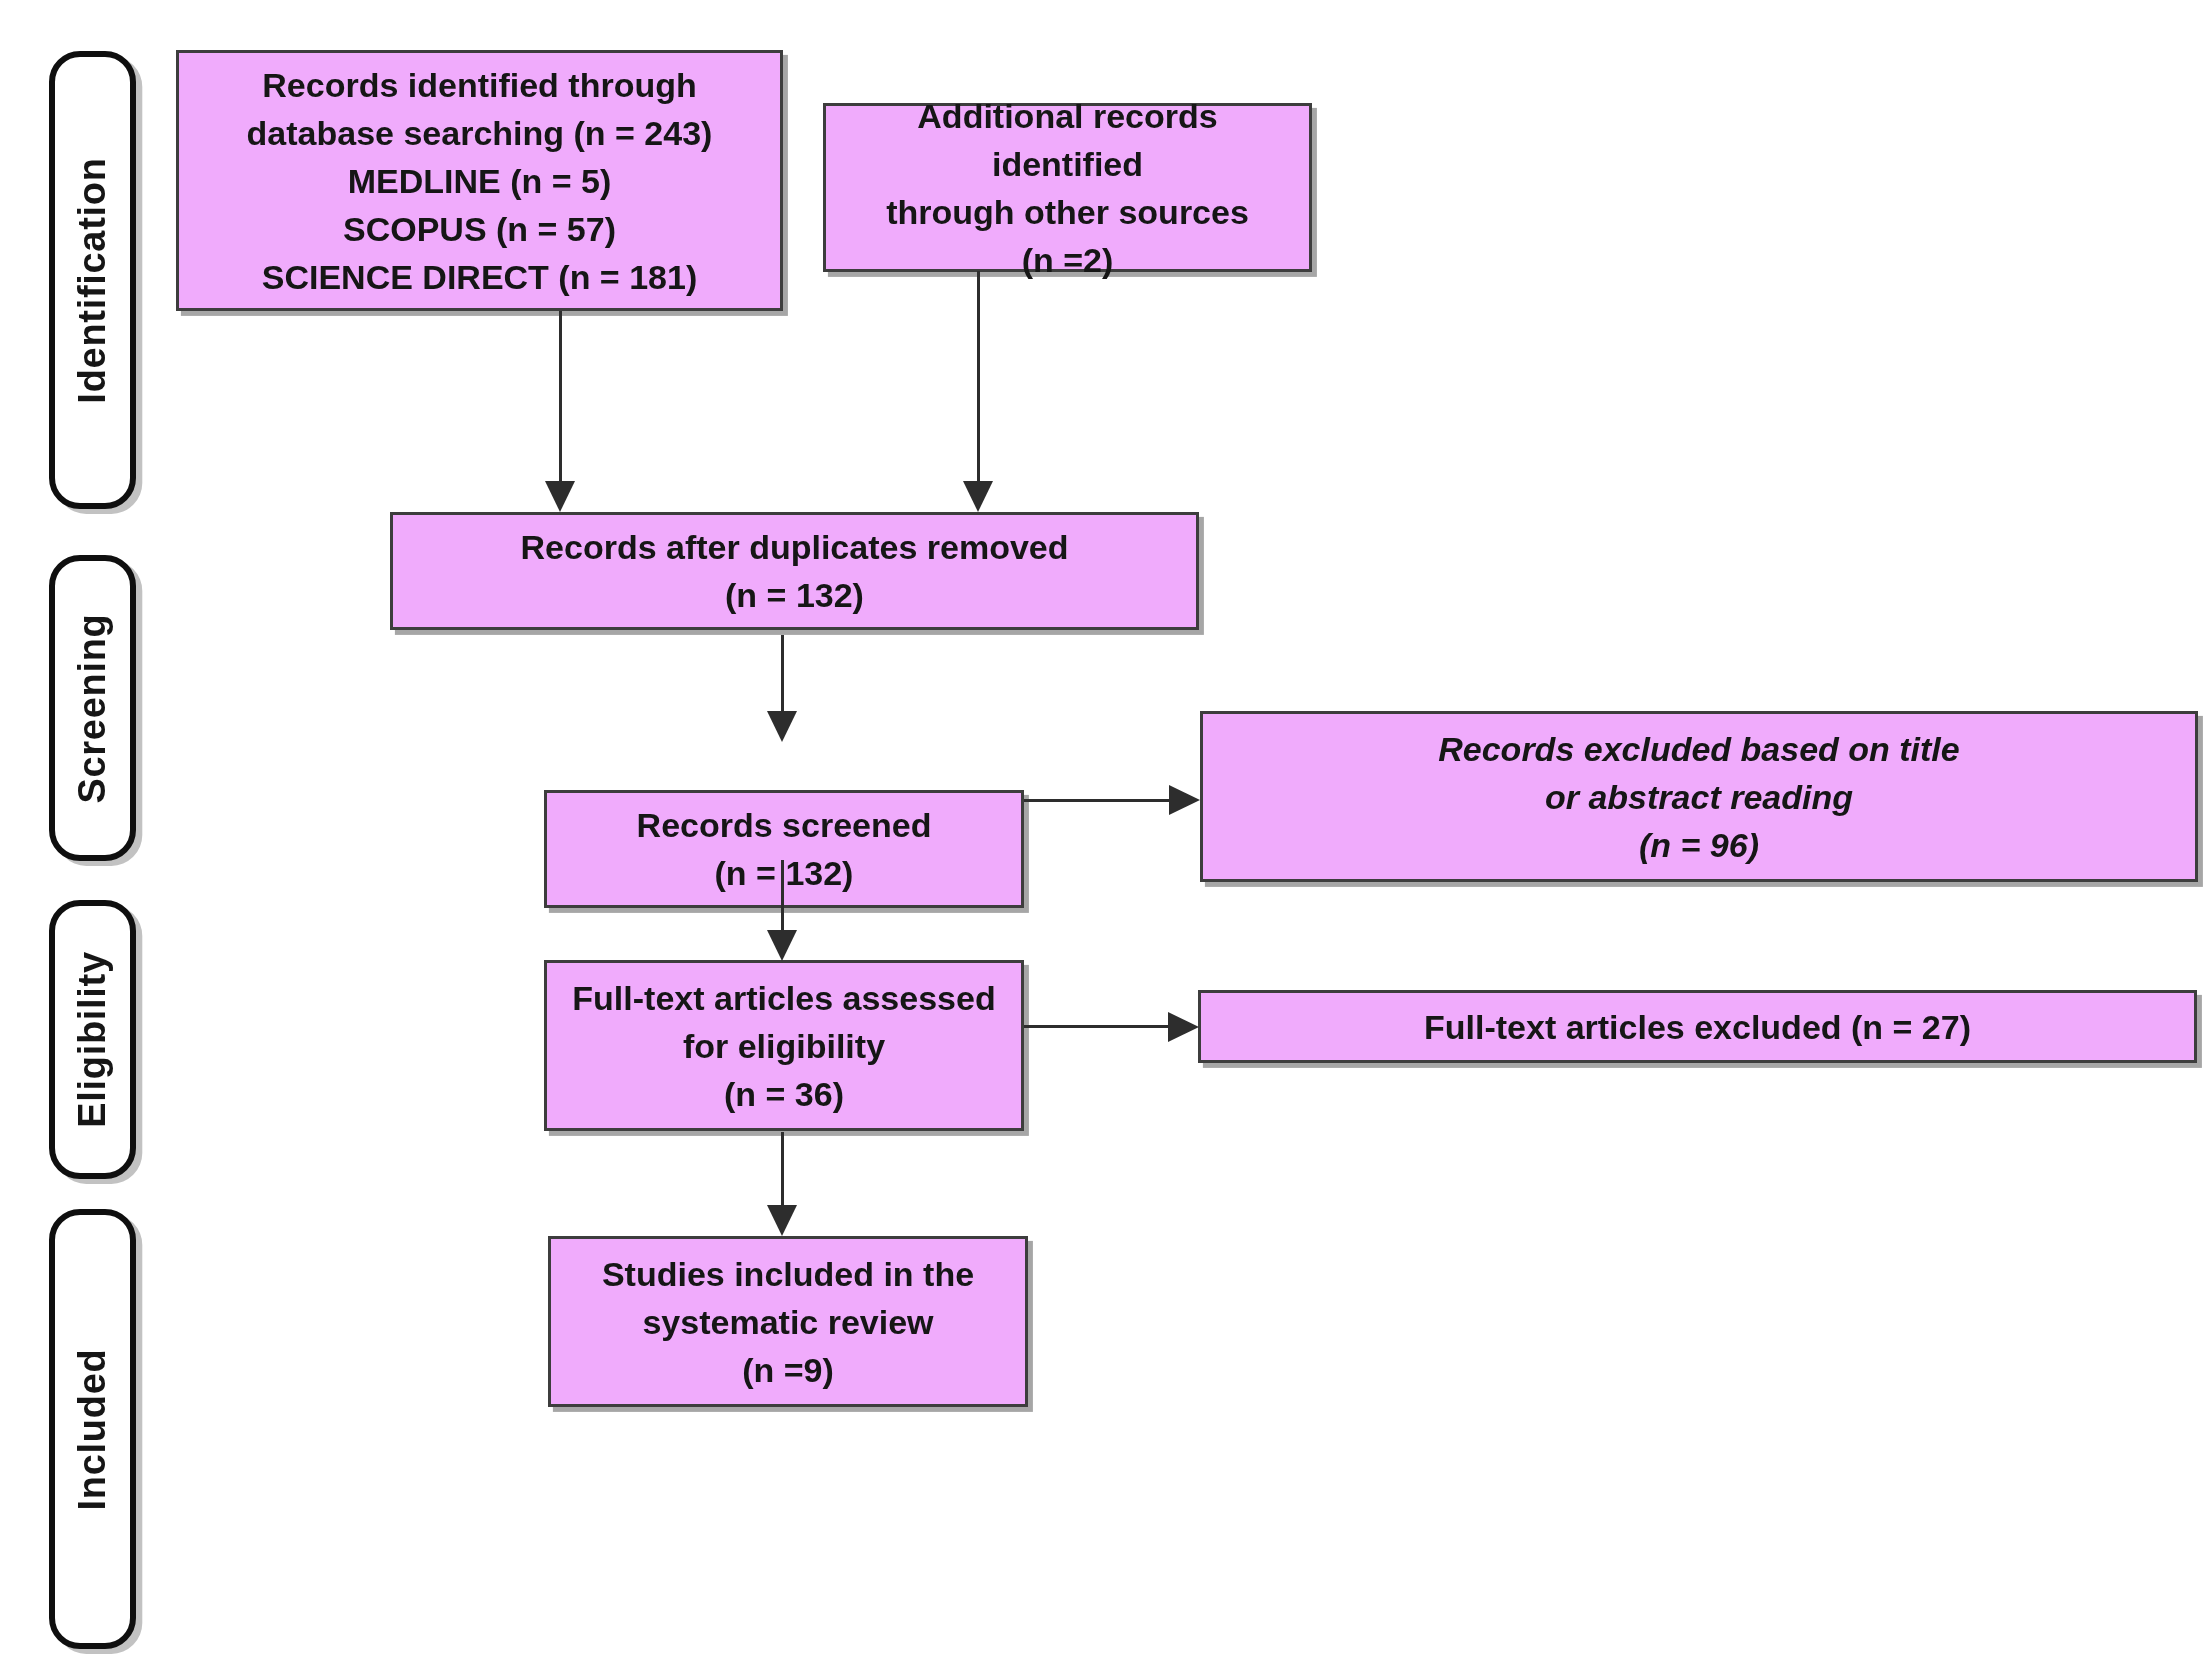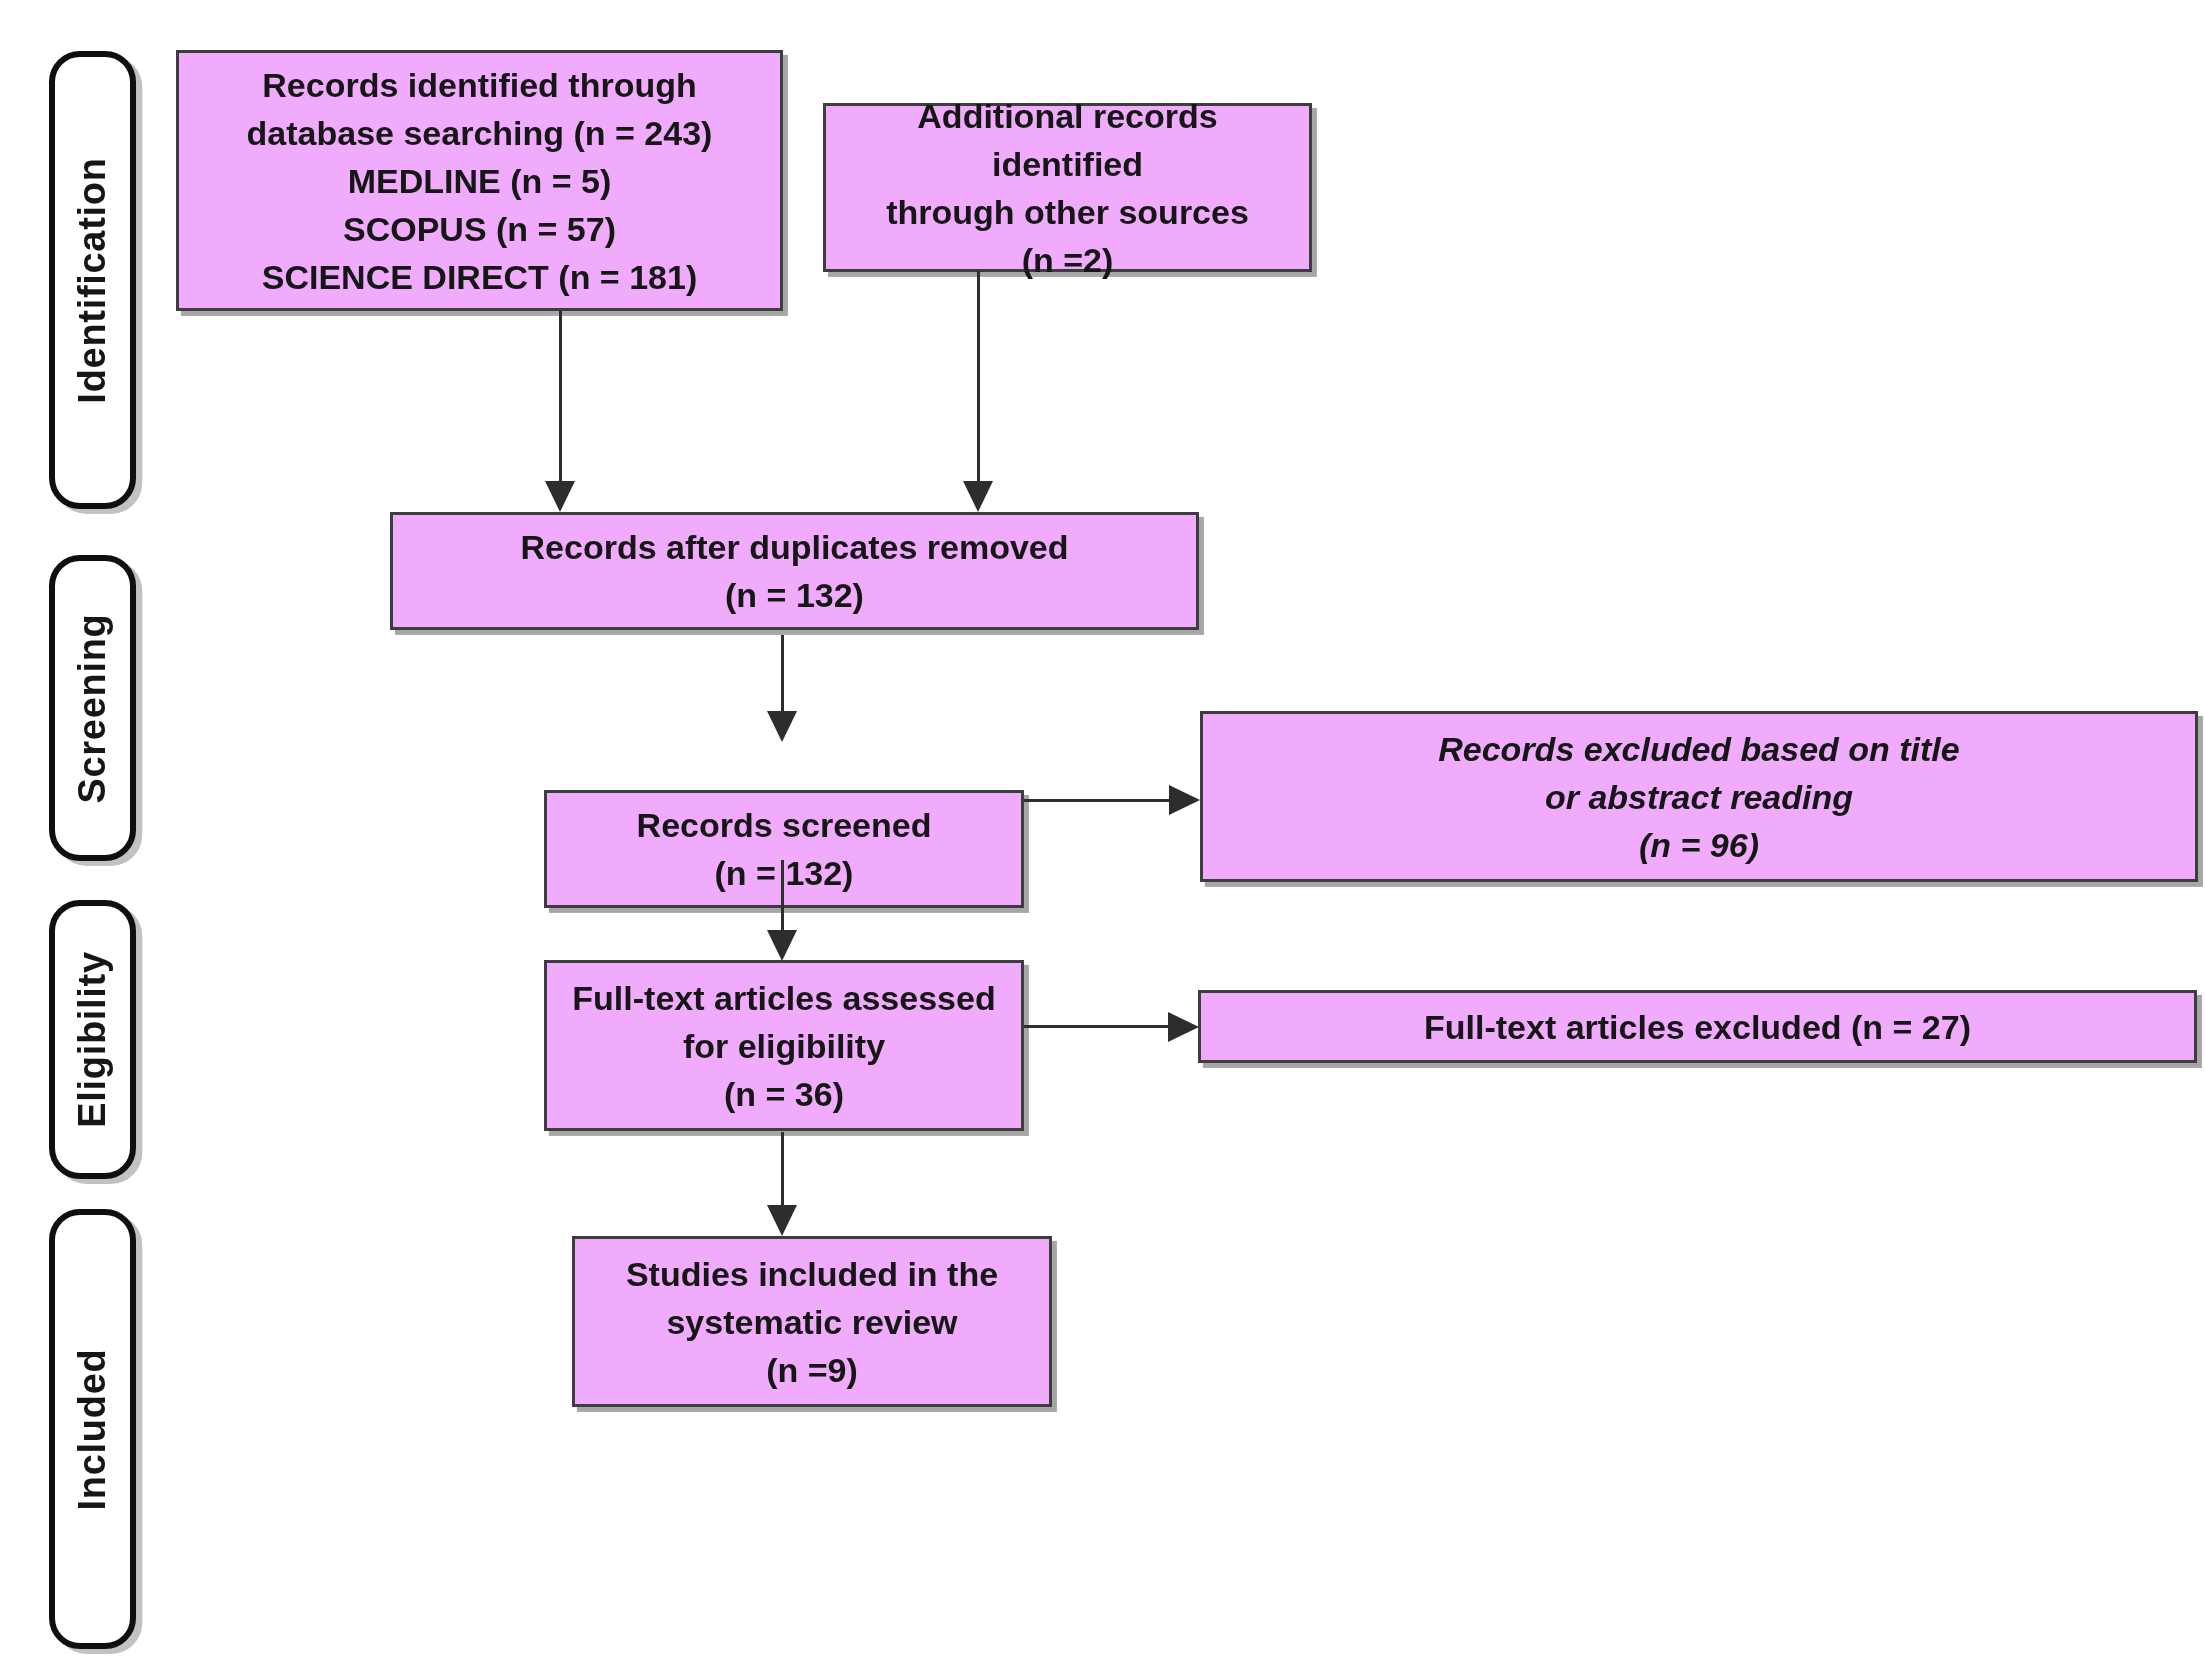--- a/index.html
+++ b/index.html
@@ -65,21 +65,21 @@
     color: #161616;
     padding: 0 14px;
   }
   .box-records-identified { left: 176px;  top: 50px;   width: 607px;  height: 261px; }
   .box-additional-records { left: 823px; top: 103px;  width: 489px;  height: 169px; }
   .box-after-duplicates   { left: 390px;  top: 512px;  width: 809px; height: 118px; }
   .box-records-screened   { left: 544px;  top: 742px; width: 480px;  height: 118px; margin-top: 48px; }
   .box-records-excluded   { left: 1200px; top: 711px; width: 998px; height: 171px; font-style: italic; }
   .box-fulltext-assessed  { left: 544px;  top: 960px; width: 480px;  height: 171px; }
   .box-fulltext-excluded  { left: 1198px; top: 990px; width: 999px; height: 73px; }
-  .box-studies-included   { left: 572px;  top: 1236px; width: 480px;  height: 171px; }
+  .box-studies-included   { left: 548px;  top: 1236px; width: 480px;  height: 171px; }
 
   
   .vline, .hline {
     position: absolute;
     background: #2d2d2d;
   }
   .vline { width: 2.8px; }
   .hline { height: 2.8px; }
   .head-down {
     position: absolute;

